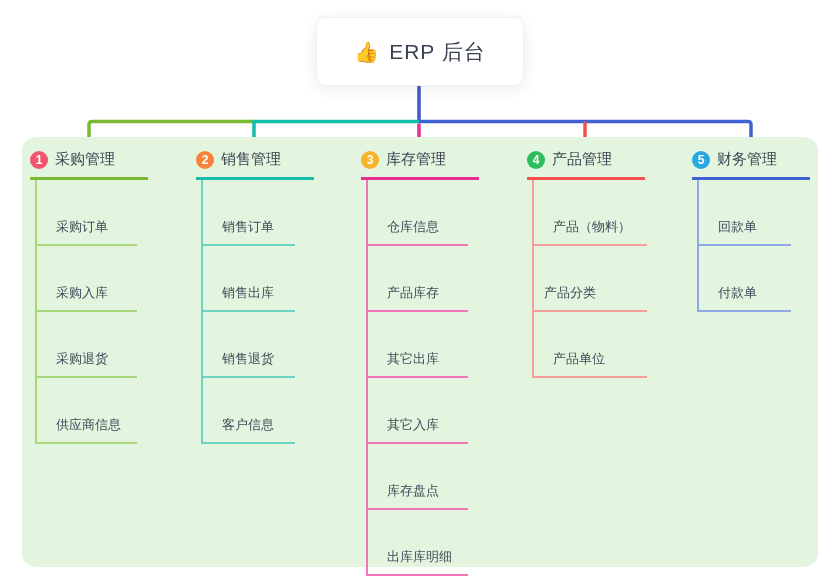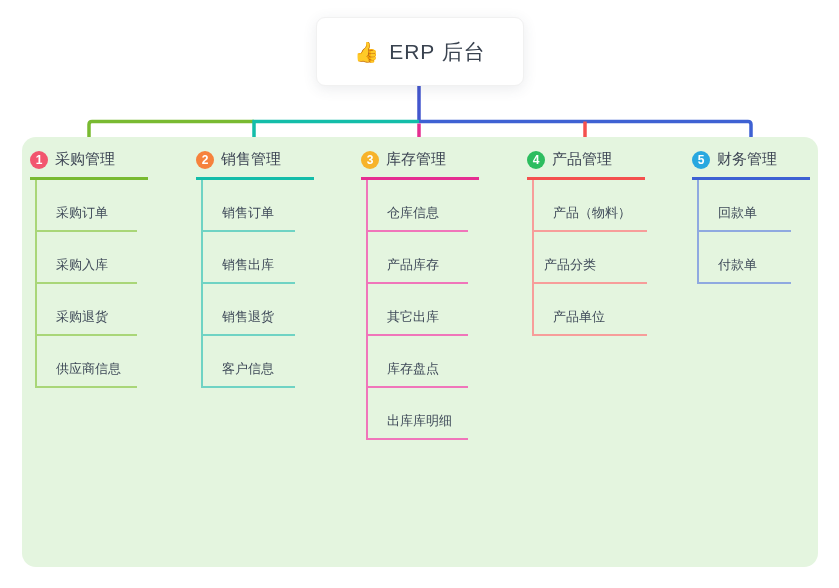--- a/index.html
+++ b/index.html
@@ -33,21 +33,21 @@
     font-size:15px;color:#3d4554;font-weight:500;white-space:nowrap;
   }
   .badge{
     width:18px;height:18px;border-radius:50%;flex:0 0 auto;
     color:#ffffff;font-size:12px;font-weight:bold;line-height:18px;text-align:center;
   }
   .children{
     margin-left:5px;width:max-content;border-left:2px solid #ccc;
   }
   .child{
-    box-sizing:border-box;height:52px;min-width:92px;
+    box-sizing:border-box;height:66px;min-width:92px;
     display:flex;align-items:flex-end;white-space:nowrap;
     padding:0 16px 8px 19px;border-bottom:2px solid #ccc;
     font-size:13px;color:#3f4a59;
   }
 </style>
 </head>
 <body>
 
 <div id="stage">
 
@@ -95,20 +95,21 @@
       </div>
       <div class="branch" style="left: 361px;">
         <div class="branch-header" style="border-bottom-color: rgb(229, 46, 145);">
           <span class="badge" style="background: rgb(247, 179, 42);">3</span>
           <span>库存管理</span>
         </div>
         <div class="children" style="border-left-color: rgb(240, 117, 186);">
           <div class="child" style="border-bottom-color: rgb(240, 117, 186);">仓库信息</div>
           <div class="child" style="border-bottom-color: rgb(240, 117, 186);">产品库存</div>
           <div class="child" style="border-bottom-color: rgb(240, 117, 186);">其它出库</div>
+          <div class="child" style="border-bottom-color: rgb(240, 117, 186);">其它入库</div>
           <div class="child" style="border-bottom-color: rgb(240, 117, 186);">库存盘点</div>
           <div class="child" style="border-bottom-color: rgb(240, 117, 186);">出库库明细</div>
         </div>
       </div>
       <div class="branch" style="left: 527px;">
         <div class="branch-header" style="border-bottom-color: rgb(244, 80, 78);">
           <span class="badge" style="background: rgb(45, 189, 95);">4</span>
           <span>产品管理</span>
         </div>
         <div class="children" style="border-left-color: rgb(247, 157, 154);">

